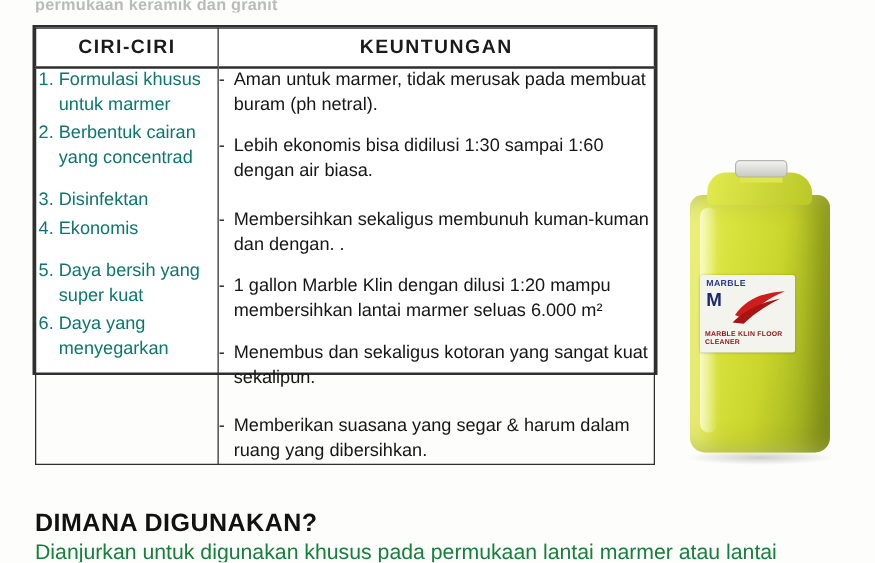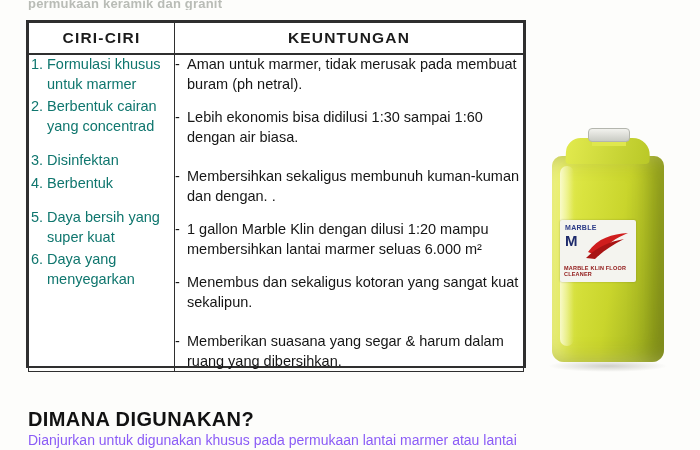--- a/index.html
+++ b/index.html
@@ -37,21 +37,21 @@
     letter-spacing: .2px;
     white-space: nowrap;
   }
 
   
   .table-wrap {
     position: absolute;
     left: 26px;
     top: 20px;
     width: 500px;
-    height: 348px;
+    height: 280px;
     border: 2px solid #2f2f2f;
     background: #fff;
     box-sizing: border-box;
   }
   .tbl {
     width: 100%;
     height: 100%;
     border-collapse: collapse;
     table-layout: fixed;
   }
@@ -120,22 +120,22 @@
     font-size: 20px;
     font-weight: bold;
     letter-spacing: .4px;
     color: #121212;
   }
   .bottom-para {
     position: absolute;
     left: 28px;
     top: 432px;
     width: 640px;
-    font-size: 14px;
-    color: #8b5cf6;
+    font-size: 17px;
+    color: #15803d;
     white-space: nowrap;
     overflow: hidden;
     height: 18px;
   }
 
   
   .photo {
     position: absolute;
     left: 536px;
     top: 128px;
@@ -276,21 +276,21 @@
           <th>KEUNTUNGAN</th>
         </tr>
       </thead>
       <tbody>
         <tr>
           <td class="cell-list">
             <ol>
               <li class="sp-1">Formulasi khusus untuk marmer</li>
               <li class="sp-2">Berbentuk cairan yang concentrad</li>
               <li class="sp-3">Disinfektan</li>
-              <li class="sp-2">Berbentuk</li>
+              <li class="sp-2">Ekonomis</li>
               <li class="sp-1">Daya bersih yang super kuat</li>
               <li>Daya yang menyegarkan</li>
             </ol>
           </td>
           <td class="cell-adv">
             <div class="adv gap-lg">
               <span class="dash">-</span>
               <span class="txt">Aman untuk marmer, tidak merusak pada membuat buram (ph netral).</span>
             </div>
             <div class="adv gap-xl">

